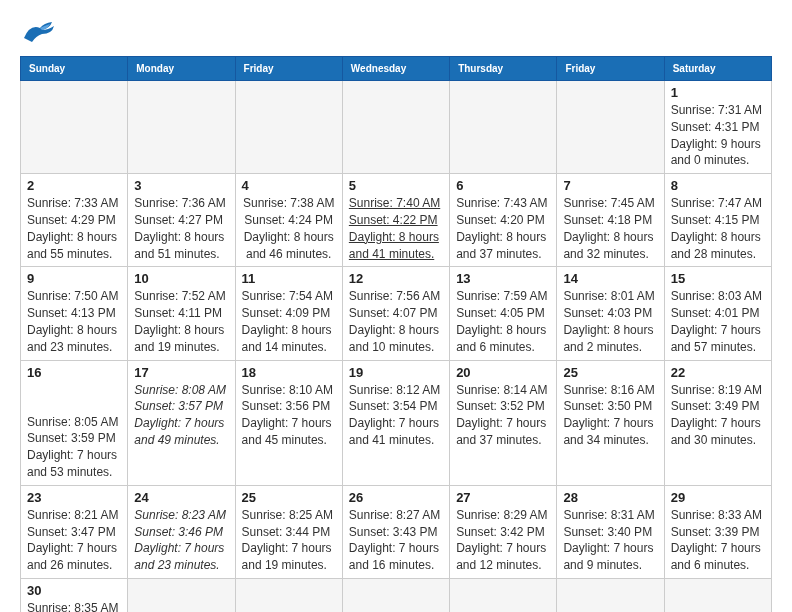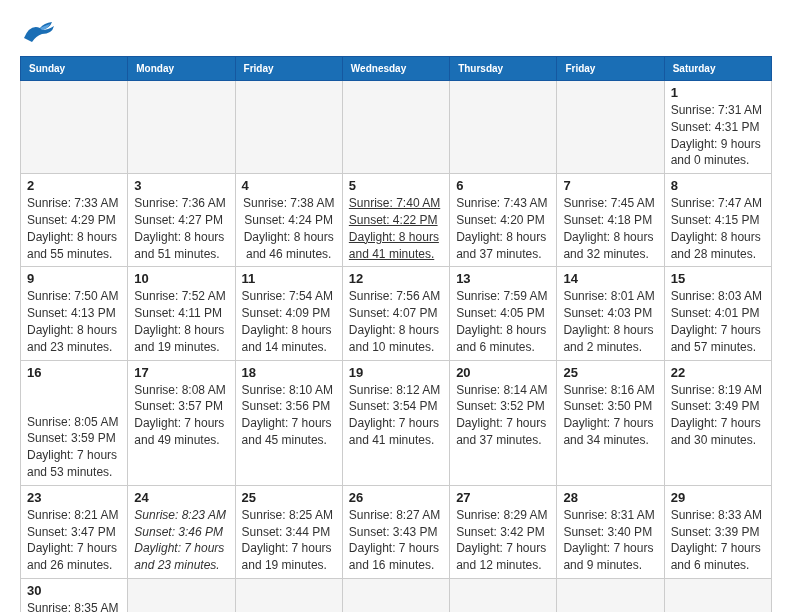--- a/index.html
+++ b/index.html
@@ -234,21 +234,21 @@
       <tr>
         <td>
           <span class="day-num">16</span>
           <div class="day-info" style="white-space: pre-line; margin-top: 34px;">Sunrise: 8:05 AM
 Sunset: 3:59 PM
 Daylight: 7 hours
 and 53 minutes.</div>
         </td>
         <td>
           <span class="day-num">17</span>
-          <div class="day-info" style="white-space: pre-line;">Sunrise: 8:08 AM
+          <div class="day-info" style="white-space: pre-line; font-style: italic;">Sunrise: 8:08 AM
 Sunset: 3:57 PM
 Daylight: 7 hours
 and 49 minutes.</div>
         </td>
         <td>
           <span class="day-num">18</span>
           <div class="day-info" style="white-space: pre-line;">Sunrise: 8:10 AM
 Sunset: 3:56 PM
 Daylight: 7 hours
 and 45 minutes.</div>

